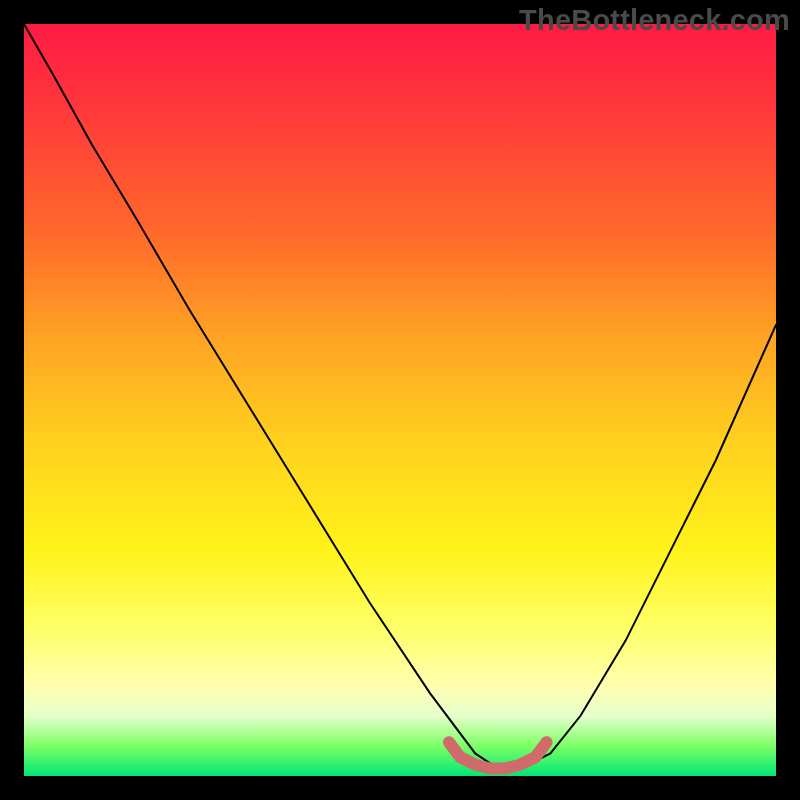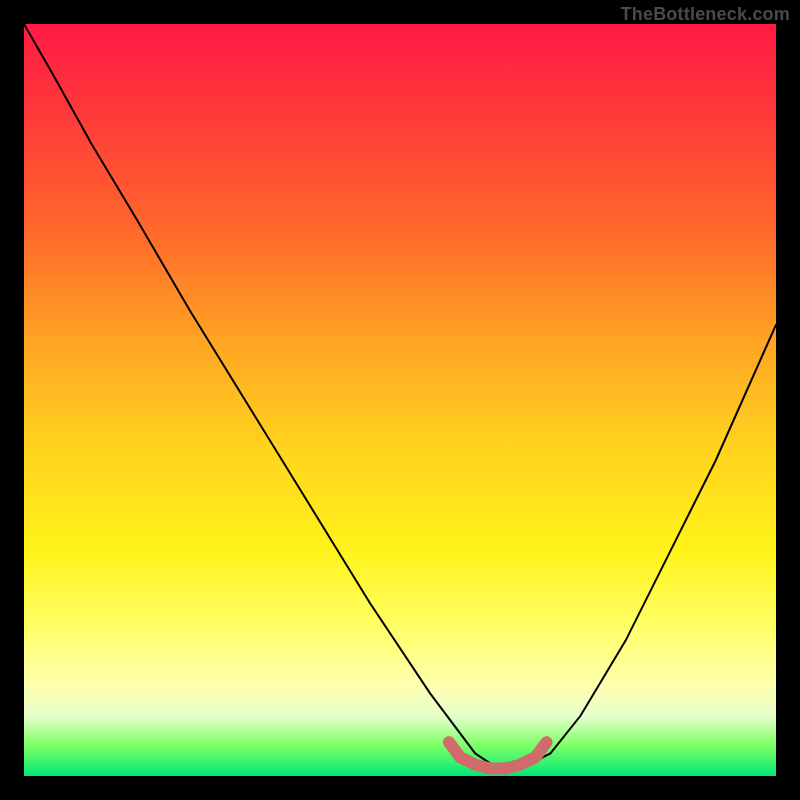--- a/index.html
+++ b/index.html
@@ -35,21 +35,21 @@
       #ffffb0 88%,
       #e6ffcc 92%,
       #7dff66 96%,
       #00e676 100%);
   }
   .watermark {
     position: absolute;
     top: 4px;
     right: 10px;
     font-family: Arial, Helvetica, sans-serif;
-    font-size: 18px;
+    font-size: 29px;
     font-weight: bold;
     color: #4a4a4a;
     letter-spacing: 0.2px;
   }
   svg.curve {
     position: absolute;
     left: 24px;
     top: 24px;
     width: 752px;
     height: 752px;

